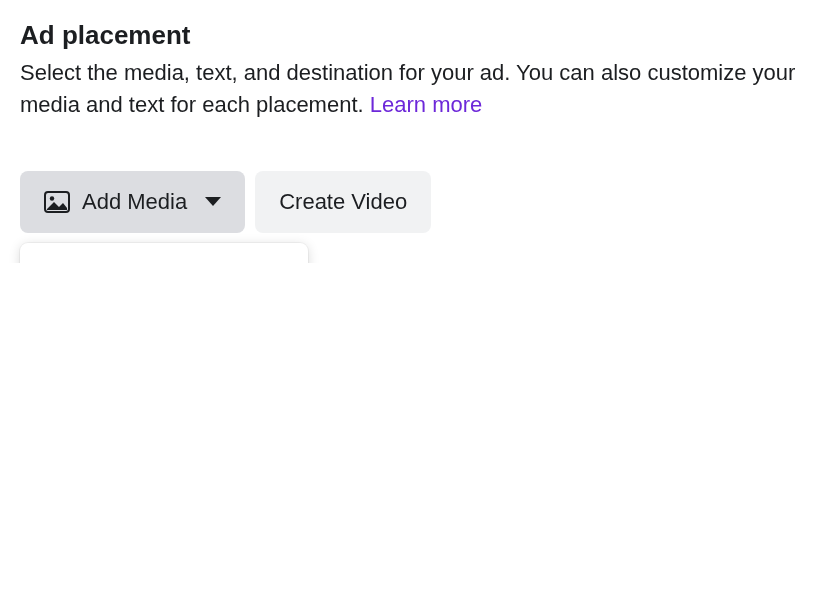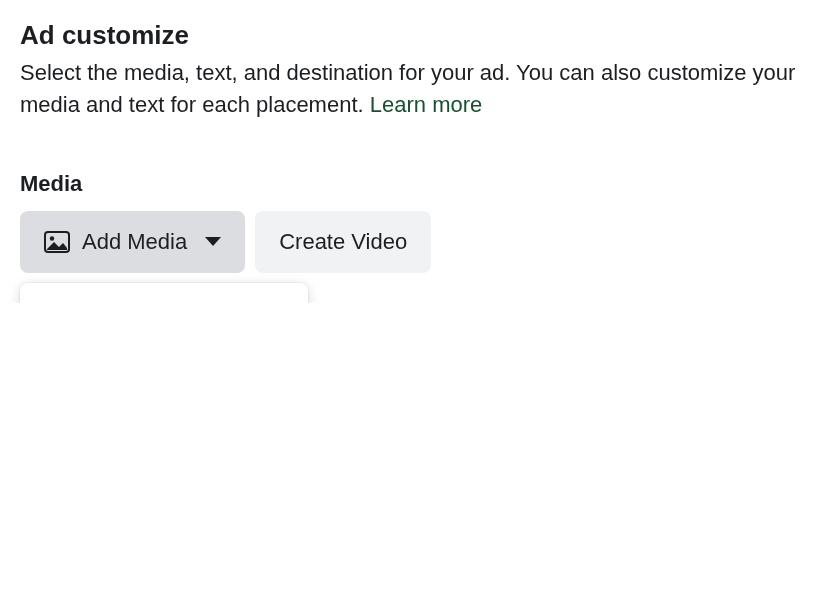--- a/index.html
+++ b/index.html
@@ -20,21 +20,21 @@
       color: #1c1e21;
       margin-bottom: 6px;
     }
     .section-description {
       font-size: 22px;
       line-height: 1.45;
       color: #1c1e21;
       margin-bottom: 50px;
     }
     .learn-more {
-      color: #14532d;
+      color: #6d28d9;
       text-decoration: none;
       cursor: pointer;
     }
     .media-label {
       font-size: 22px;
       font-weight: 600;
       color: #1c1e21;
       margin-bottom: 14px;
     }
     .button-row {
@@ -134,26 +134,25 @@
       outline: none;
     }
     .text-input::placeholder {
       color: #606770;
     }
   </style>
 </head>
 <body>
 
 <div>
-  <h2 class="section-title">Ad customize</h2>
+  <h2 class="section-title">Ad placement</h2>
   <p class="section-description">
     <span>Select the media, text, and destination for your ad. You can also customize your media and text for each placement. </span><a class="learn-more">Learn more</a>
   </p>
 
-  <div class="media-label">Media</div>
 
   <div class="button-row">
     <button class="btn btn-add-media">
       <span class="image-icon">
         <svg viewBox="0 0 26 22" width="26" height="22">
           <rect x="1" y="1" width="24" height="20" rx="3" fill="none" stroke="#1c1e21" stroke-width="2"></rect>
           <circle cx="8" cy="7.5" r="2.2" fill="#1c1e21"></circle>
           <path d="M3 18 L10 11 L15 16 L19 12 L23 17 L23 19 L3 19 Z" fill="#1c1e21"></path>
         </svg>
       </span>

